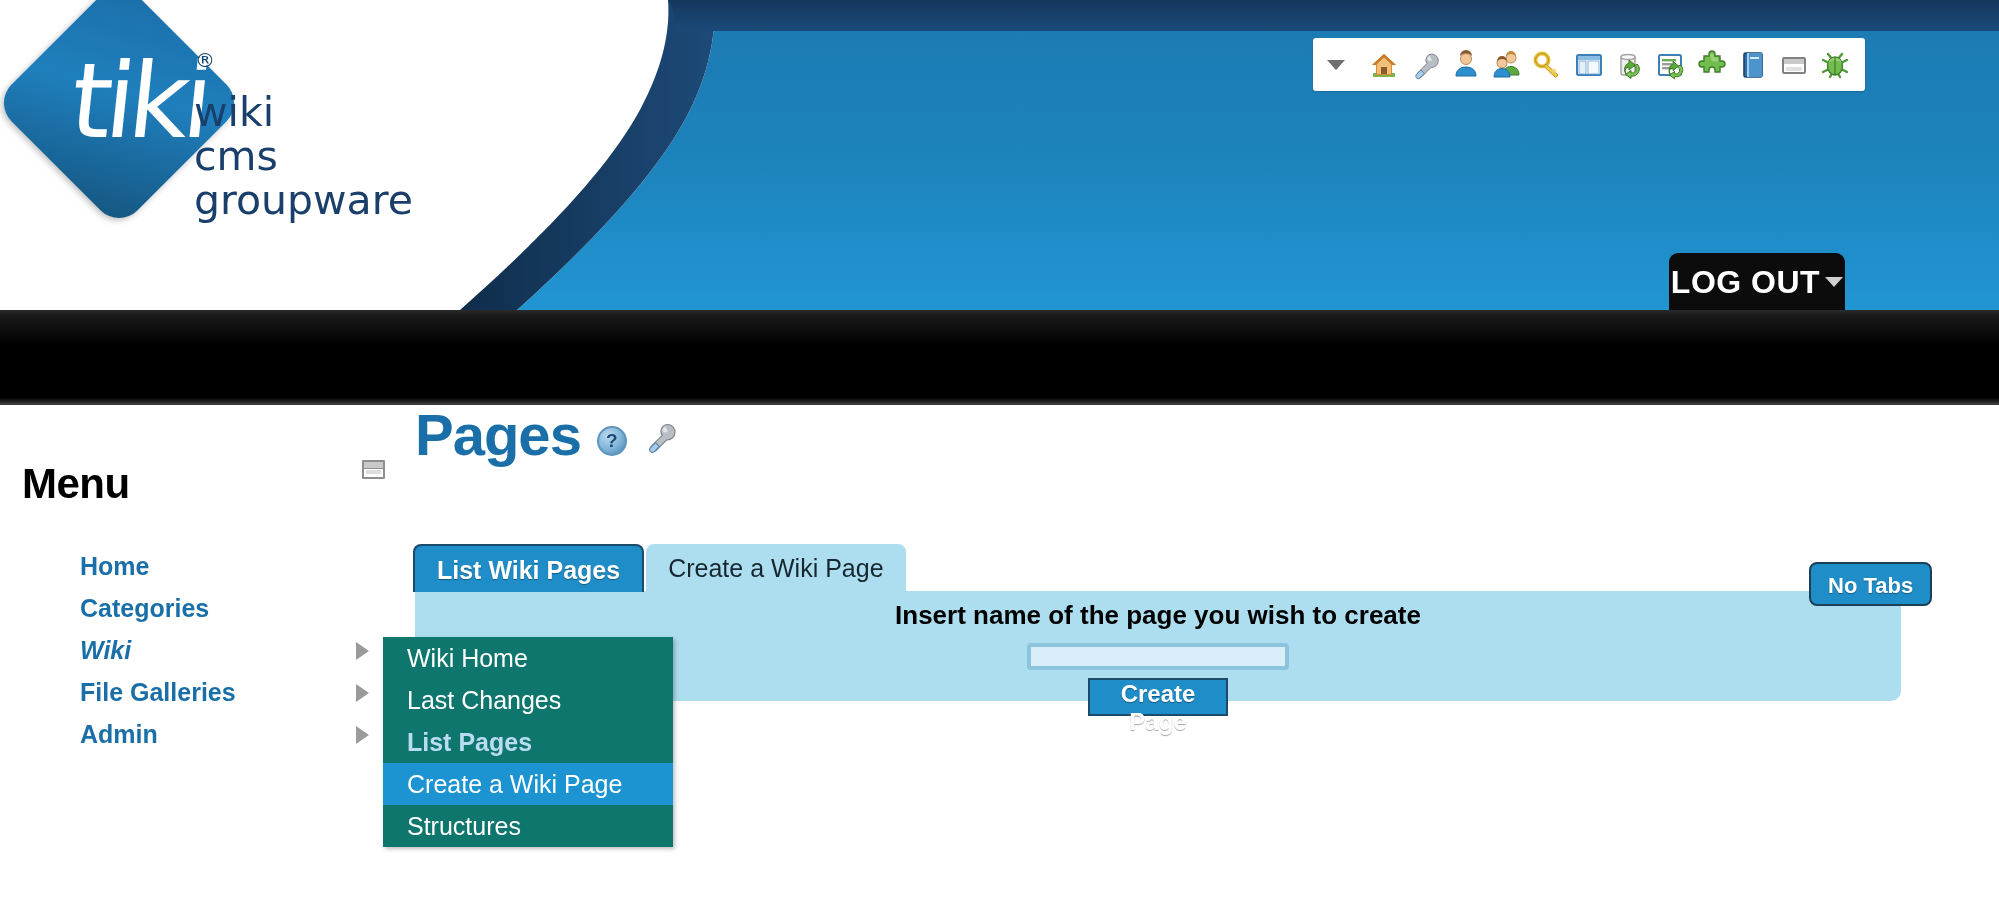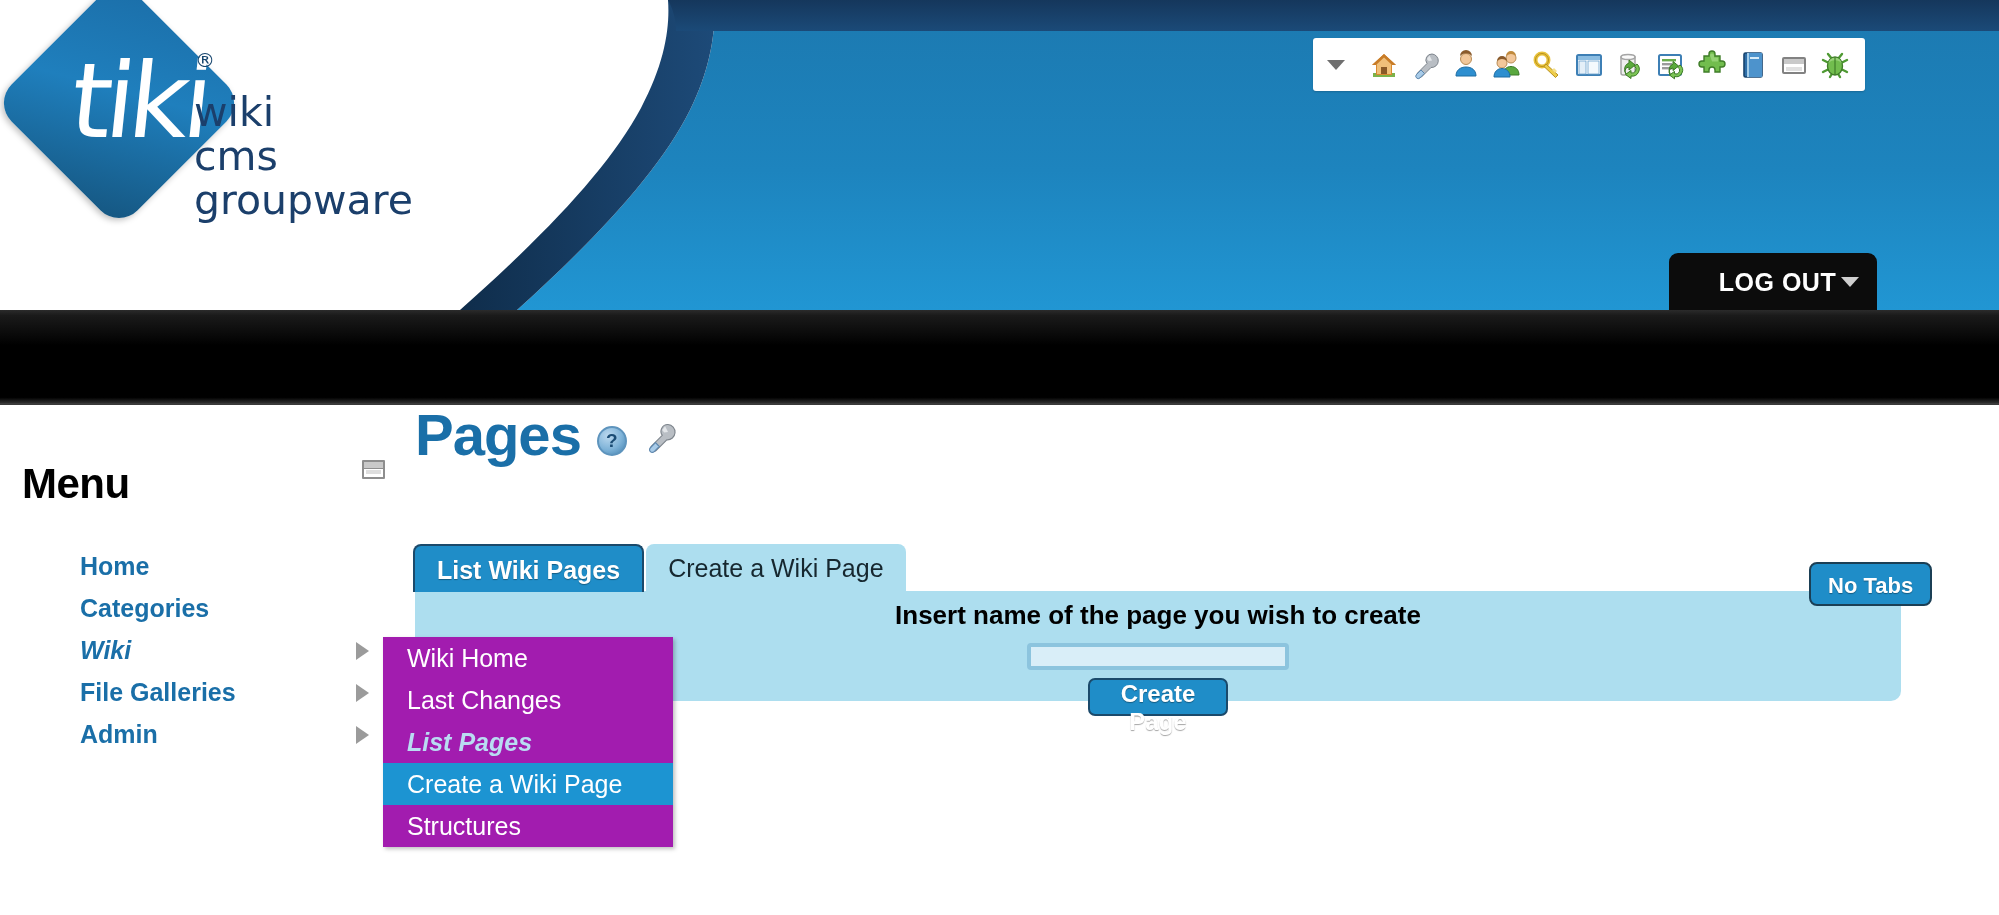--- a/index.html
+++ b/index.html
@@ -110,29 +110,28 @@
   }
 
   
   #logout-btn {
     position: absolute;
     left: 1669px; top: 253px;
     width: 176px; height: 58px;
     background: #0c0c0c;
     border-radius: 9px 9px 0 0;
     color: #ffffff;
-    font-size: 25px;
+    font-size: 32px;
     font-weight: bold;
     letter-spacing: 0.5px;
     display: flex;
     align-items: center;
     justify-content: center;
     gap: 5px;
     cursor: pointer;
-    padding-left: 32px;
   }
   #logout-caret {
     border-left: 9px solid transparent;
     border-right: 9px solid transparent;
     border-top: 10px solid #cfcfcf;
   }
 
   
   #navbar {
     position: absolute;
@@ -222,36 +221,35 @@
     border-top: 9px solid transparent;
     border-bottom: 9px solid transparent;
     border-left: 13px solid #9b9b9b;
   }
 
   
   #flyout {
     position: absolute;
     left: 383px; top: 637px;
     width: 290px;
-    background: #a21caf;
+    background: #0f766e;
     z-index: 40;
     box-shadow: 2px 2px 4px rgba(0,0,0,0.25);
   }
   .flyout-item {
     height: 42px;
     line-height: 42px;
     padding-left: 24px;
     font-size: 25px;
     color: #ffffff;
     white-space: nowrap;
     cursor: pointer;
   }
   .flyout-item.fly-current {
     color: #b9dcf2;
-    font-style: italic;
     font-weight: bold;
   }
   .flyout-item.fly-selected {
     background: #1c94d2;
     color: #ffffff;
   }
 
   
   #content {
     position: absolute;
@@ -376,21 +374,21 @@
   }
   #create-page-btn {
     position: absolute;
     left: 50%;
     margin-left: -70px;
     top: 87px;
     width: 140px;
     height: 38px;
     background: #1f8dc8;
     border: 2px solid #1b4a6b;
-    border-radius: 7px;
+    border-radius: 0;
     color: #ffffff;
     font-size: 24px;
     font-weight: bold;
     font-family: "Liberation Sans", sans-serif;
     text-shadow: 0 1px 1px rgba(0,0,0,0.35);
     cursor: pointer;
     padding: 0;
   }
 </style>
 </head>

